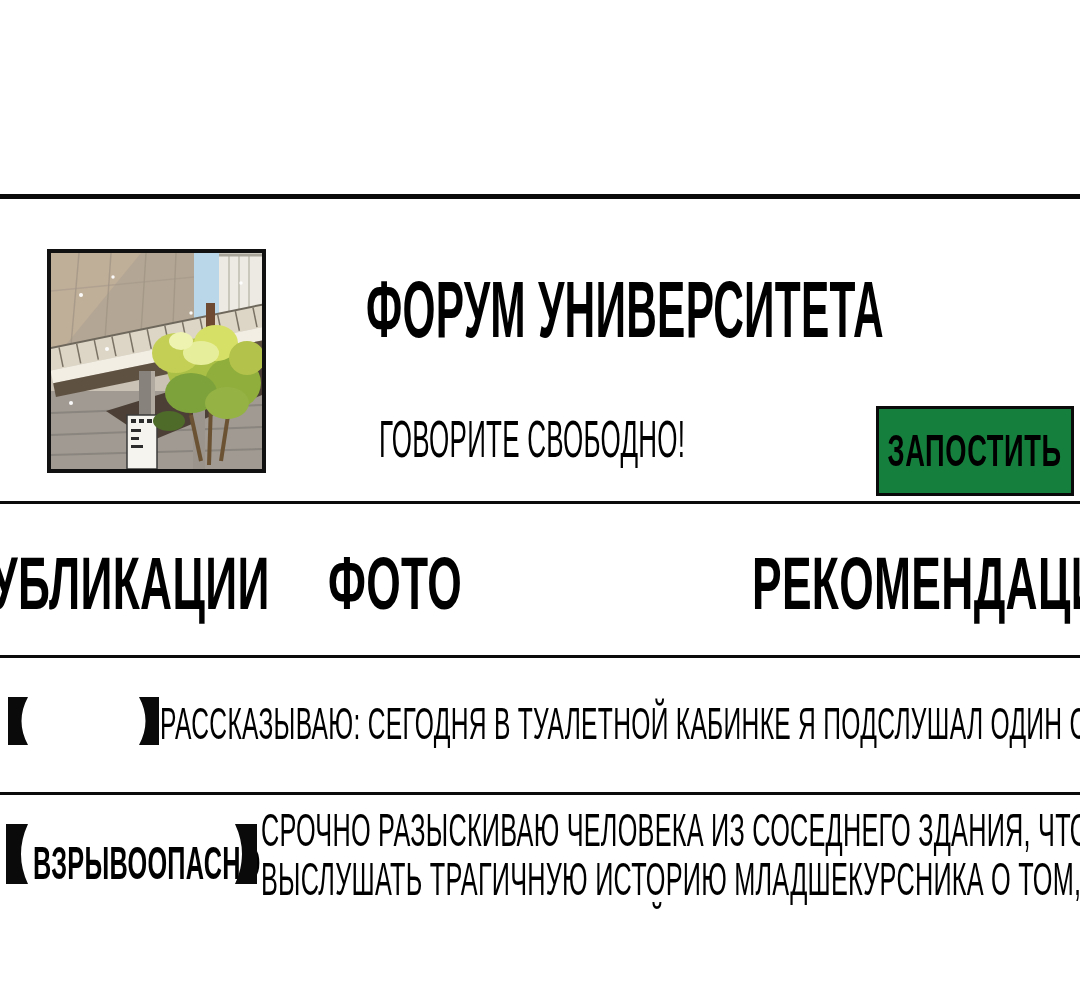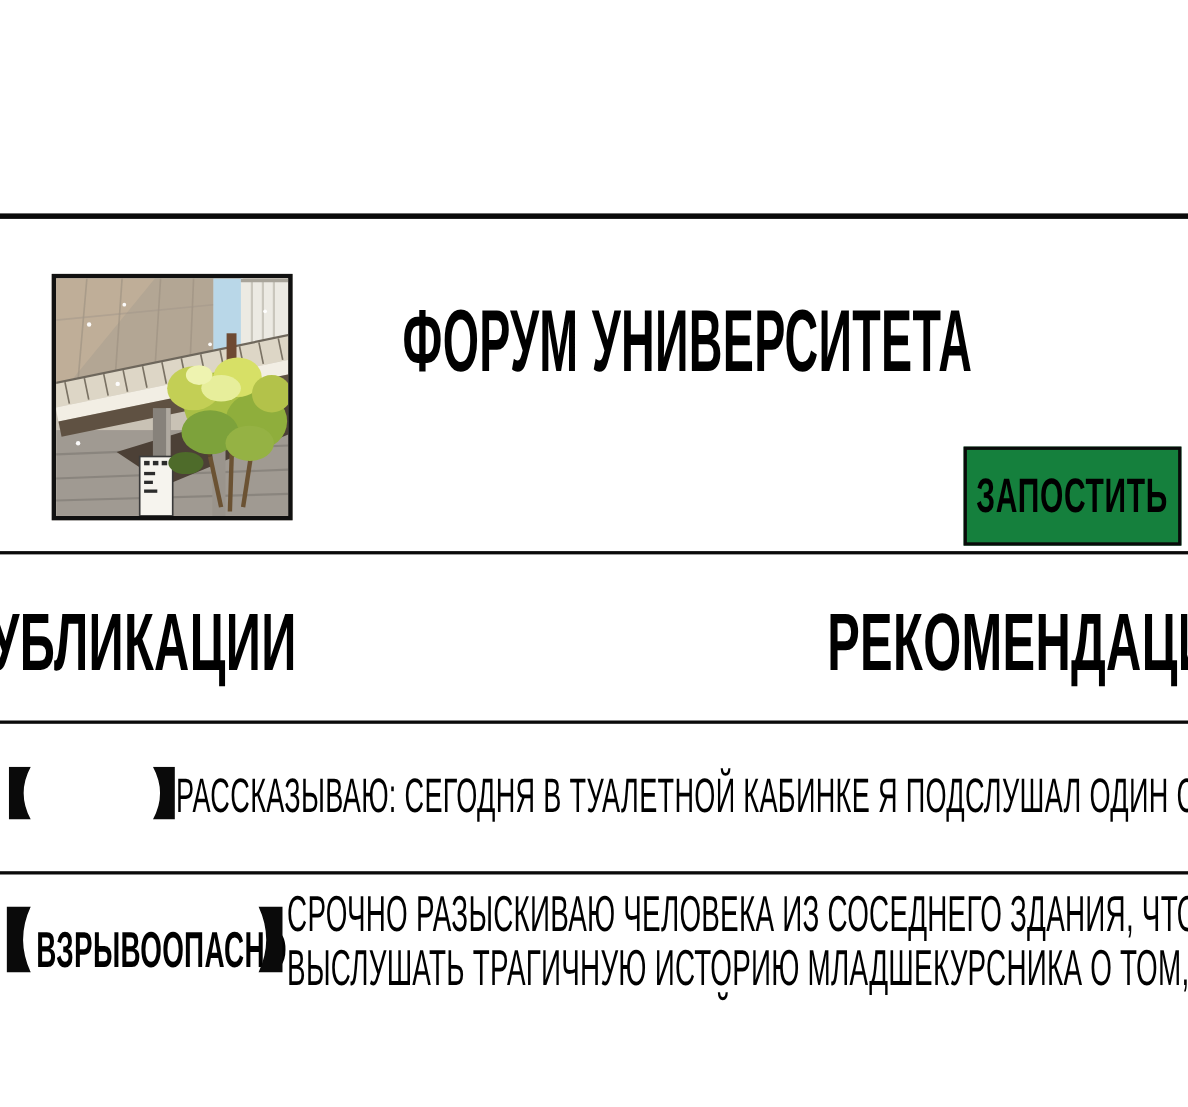--- a/index.html
+++ b/index.html
@@ -146,26 +146,32 @@
         <circle cx="140" cy="60" r="1.7"></circle>
           <circle cx="190" cy="30" r="1.7"></circle>
           <circle cx="62" cy="24" r="1.7"></circle>
       </g>
     </svg>
   </div>
 
   <div id="title-wrap">
     <span class="cond title-text">ФОРУМ УНИВЕРСИТЕТА</span>
   </div>
+  <div id="subtitle-wrap">
+    <span class="cond subtitle-text">ГОВОРИТЕ СВОБОДНО!</span>
+  </div>
   <div id="post-button">
     <span class="btn-text">ЗАПОСТИТЬ</span>
   </div>
 
   <div class="tab" id="tab-publications">
     <span class="cond tab-text">УБЛИКАЦИИ</span>
+  </div>
+  <div class="tab" id="tab-photo">
+    <span class="cond tab-text">ФОТО</span>
   </div>
   <div class="tab" id="tab-recommendations">
     <span class="cond tab-text">РЕКОМЕНДАЦИ</span>
   </div>
 
   <div class="row-hit" style="top:660px;height:130px;"></div>
   <svg class="bracket" style="left:8px;top:697px;" width="22" height="48" viewBox="0 0 22 48">
     <path d="M0 0 H20 Q7 24 20 48 H0 Z" fill="#0a0a0a"></path>
   </svg>
   <svg class="bracket" style="left:137px;top:697px;" width="22" height="48" viewBox="0 0 22 48">

